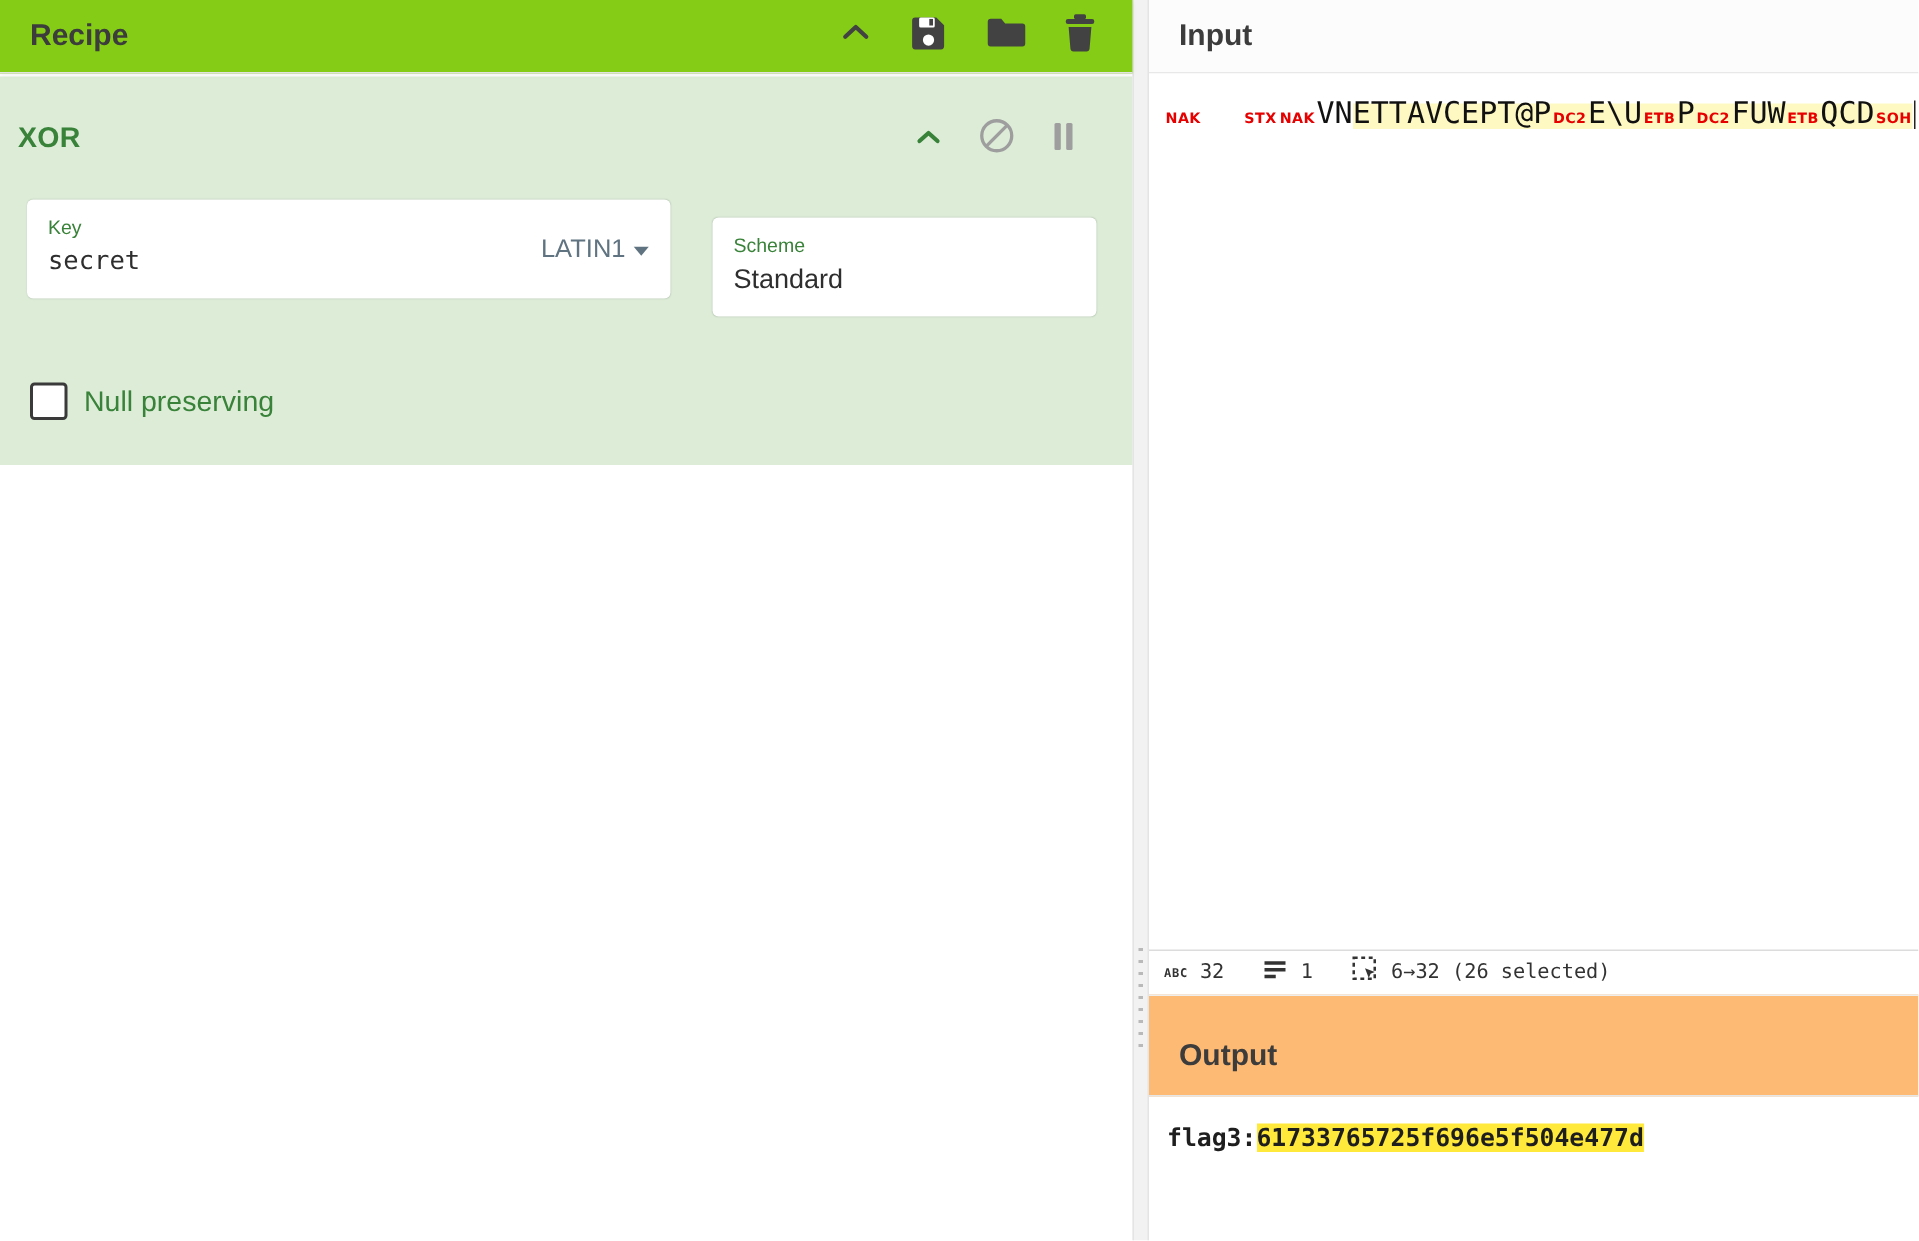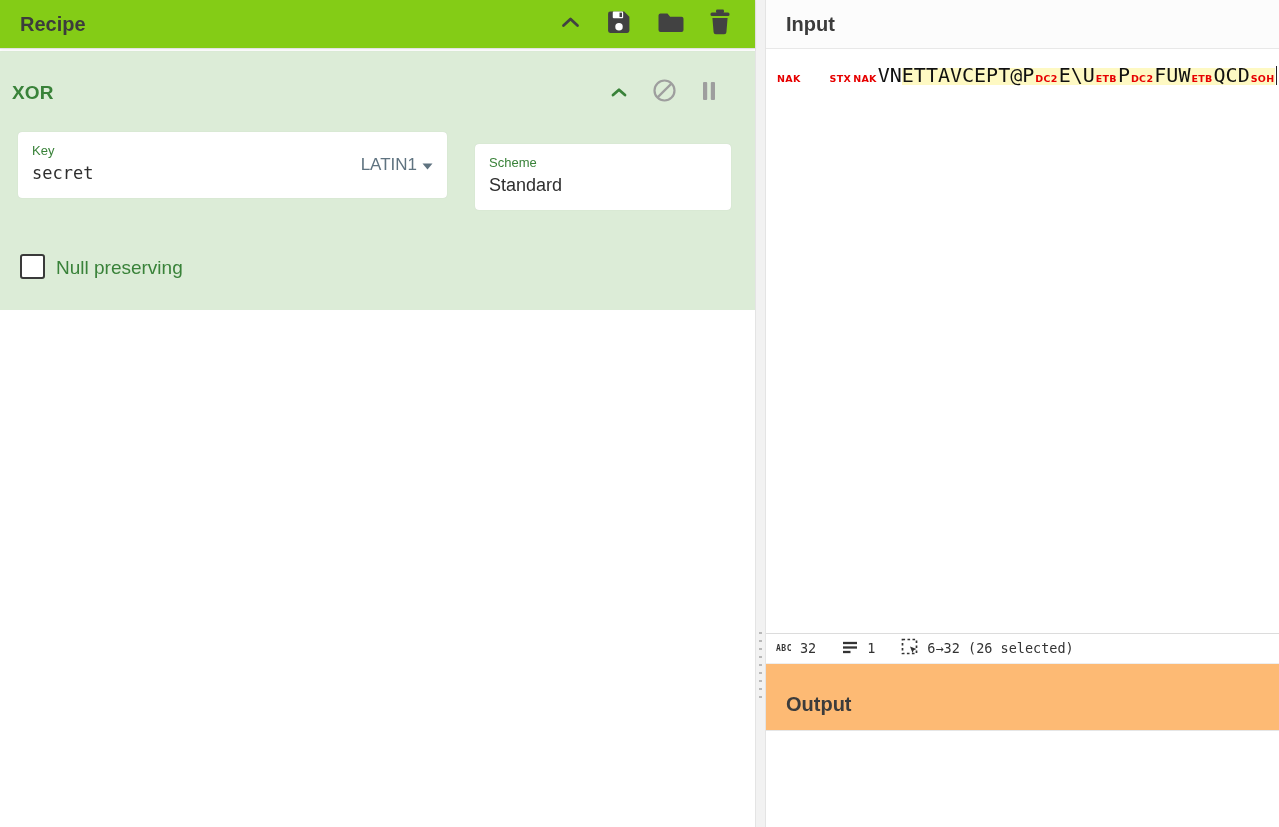--- a/index.html
+++ b/index.html
@@ -219,15 +219,20 @@
             </svg>
         </span>
         <span>6→32 (26 selected)</span>
       </span>
     </div>
 
     <div class="output-header">
       <div class="pane-title">Output</div>
     </div>
 
+    <div class="output-content">
+      <div class="output-line">
+        <span>flag3:</span><span class="out-hl">61733765725f696e5f504e477d</span>
+      </div>
+    </div>
   </div>
 
 </div>
 
 </body></html>

